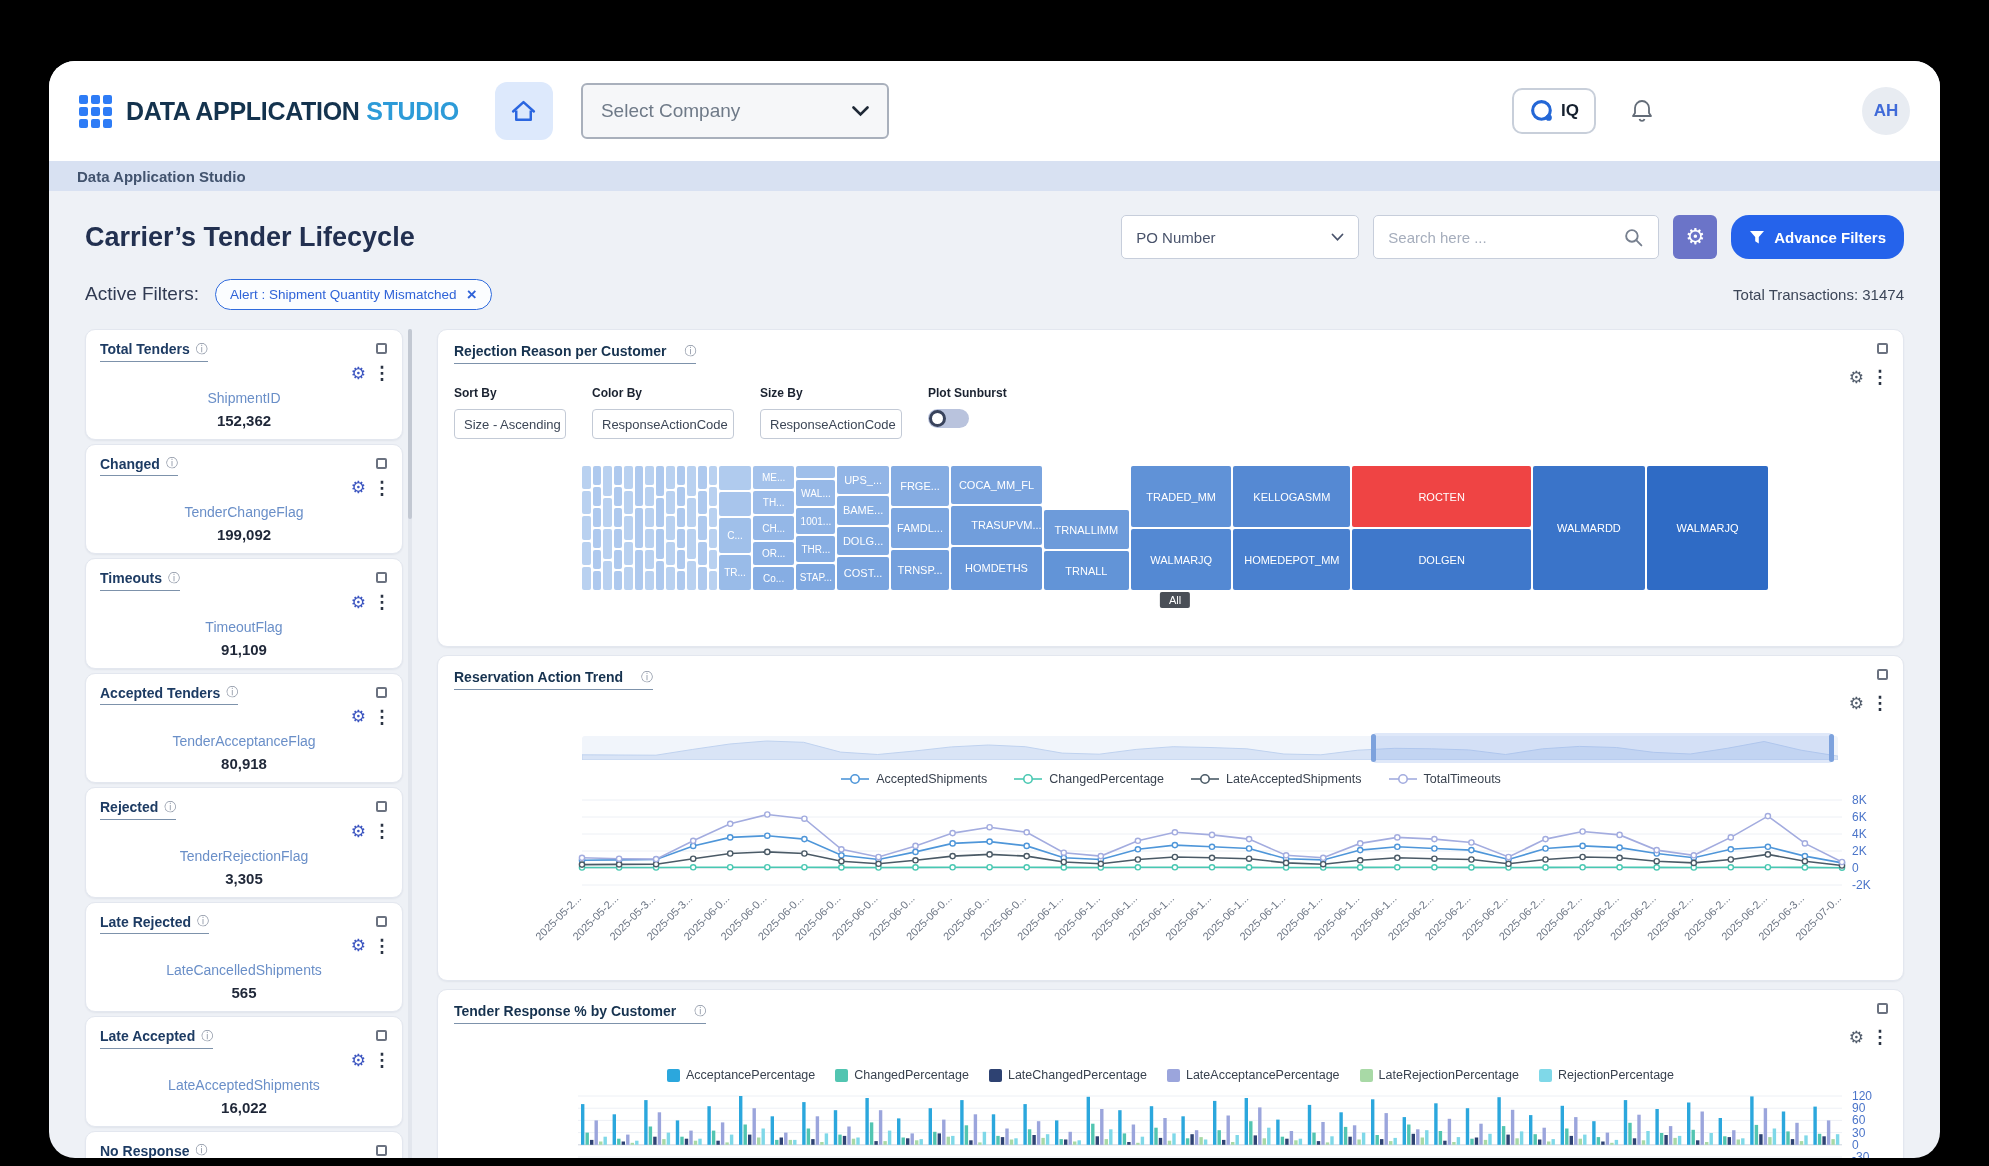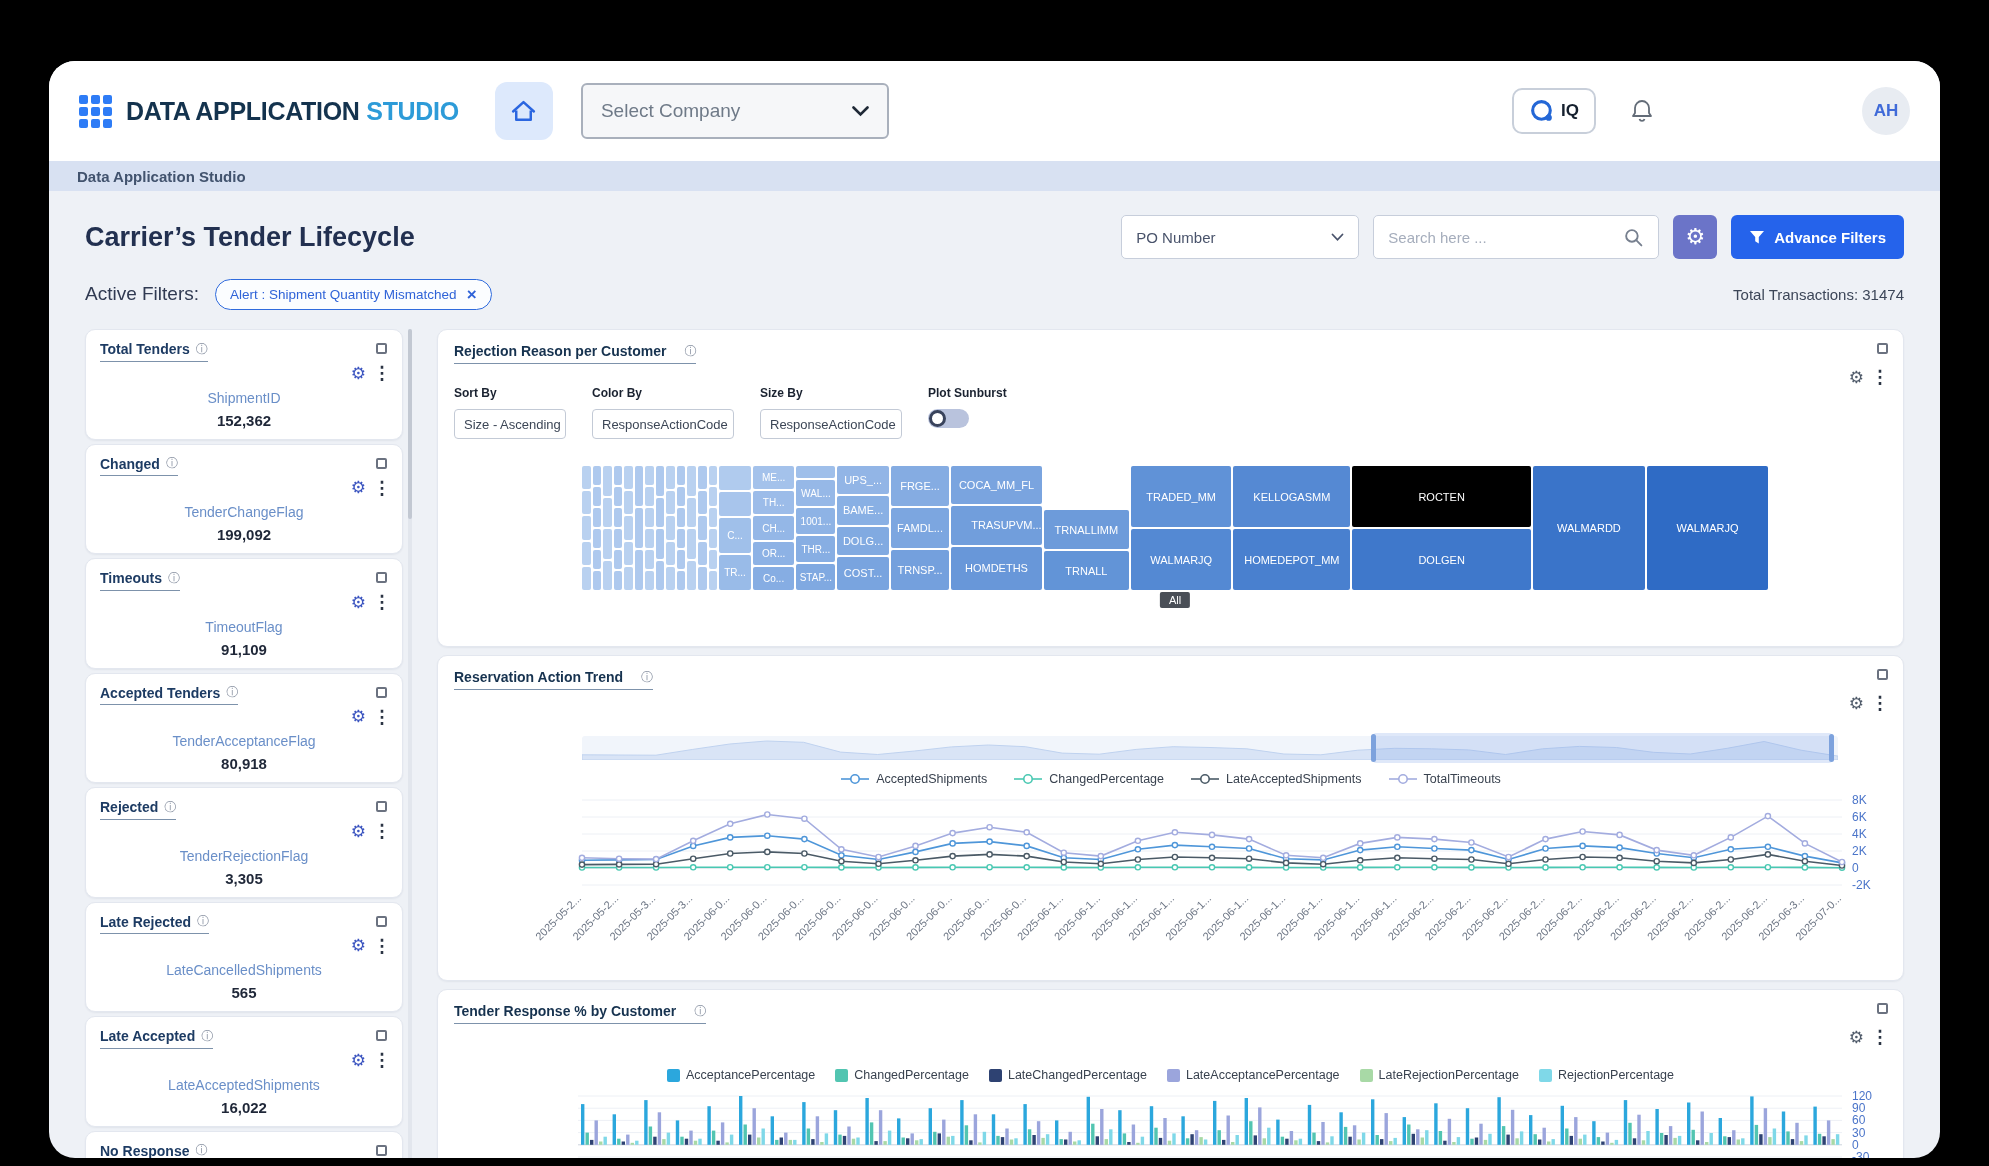--- a/index.html
+++ b/index.html
@@ -39,21 +39,21 @@
   .title-controls { margin-left:auto; display:flex; align-items:center; gap:14px; }
   .select, .search { height:44px; background:#fff; border:1.5px solid #c7cedb; border-radius:5px;
                      display:flex; align-items:center; padding:0 14px; font-size:15px; color:#49536b; }
   .select.po { width:238px; justify-content:space-between; cursor:pointer; }
   .search { width:286px; justify-content:space-between; }
   .search input { border:none; outline:none; font-size:15px; color:#49536b; width:220px;
                   font-family:"Liberation Sans",sans-serif; background:transparent; }
   .search input::placeholder { color:#a5adbc; }
   .gear-btn { width:44px; height:44px; background:#6b74c8; border:none; border-radius:6px; cursor:pointer;
               color:#fff; font-size:22px; display:flex; align-items:center; justify-content:center; }
-  .adv-btn { height:44px; padding:0 18px; background:#2563eb; border:none; border-radius:6px; cursor:pointer;
+  .adv-btn { height:44px; padding:0 18px; background:#2563eb; border:none; border-radius:18px; cursor:pointer;
              color:#fff; font-size:15px; font-weight:bold; display:flex; align-items:center; gap:9px; }
 
   .filters-row { margin:18px 36px 0; height:34px; display:flex; align-items:center; }
   .af-label { font-size:19px; color:#303a52; }
   .chip { margin-left:16px; height:31px; border:1.5px solid #2f6bdd; border-radius:16px; background:#fbfdff;
           display:flex; align-items:center; padding:0 14px; gap:10px; color:#2f63d8; font-size:13.5px; cursor:pointer; }
   .chip .chip-x { font-size:17px; font-weight:bold; line-height:1; cursor:pointer; }
   .total { margin-left:auto; font-size:15px; color:#3c4658; }
 
   
@@ -515,21 +515,21 @@
             </div>
             <div class="tm-col" style="flex: 8.2 1 0px;">
               <div class="tm-cell" style="background: rgb(96, 146, 215); flex-grow: 1;">TRADED_MM</div>
               <div class="tm-cell" style="background: rgb(84, 137, 211); flex-grow: 1;">WALMARJQ</div>
             </div>
             <div class="tm-col" style="flex: 9.6 1 0px;">
               <div class="tm-cell" style="background: rgb(85, 137, 211); flex-grow: 1;">KELLOGASMM</div>
               <div class="tm-cell" style="background: rgb(73, 128, 207); flex-grow: 1;">HOMEDEPOT_MM</div>
             </div>
             <div class="tm-col" style="flex: 14.6 1 0px;">
-              <div class="tm-cell" style="background: #000000; flex-grow: 1;">ROCTEN</div>
+              <div class="tm-cell" style="background: #ef4444; flex-grow: 1;">ROCTEN</div>
               <div class="tm-cell" style="background: rgb(63, 120, 203); flex-grow: 1;">DOLGEN</div>
             </div>
             <div class="tm-col" style="flex: 9.2 1 0px;">
               <div class="tm-cell" style="background: rgb(58, 116, 201); flex-grow: 1;">WALMARDD</div>
             </div>
             <div class="tm-col" style="flex: 9.9 1 0px;">
               <div class="tm-cell" style="background: rgb(47, 107, 197); flex-grow: 1;">WALMARJQ</div>
             </div>
           </div>
         <div class="tm-root">All</div>

